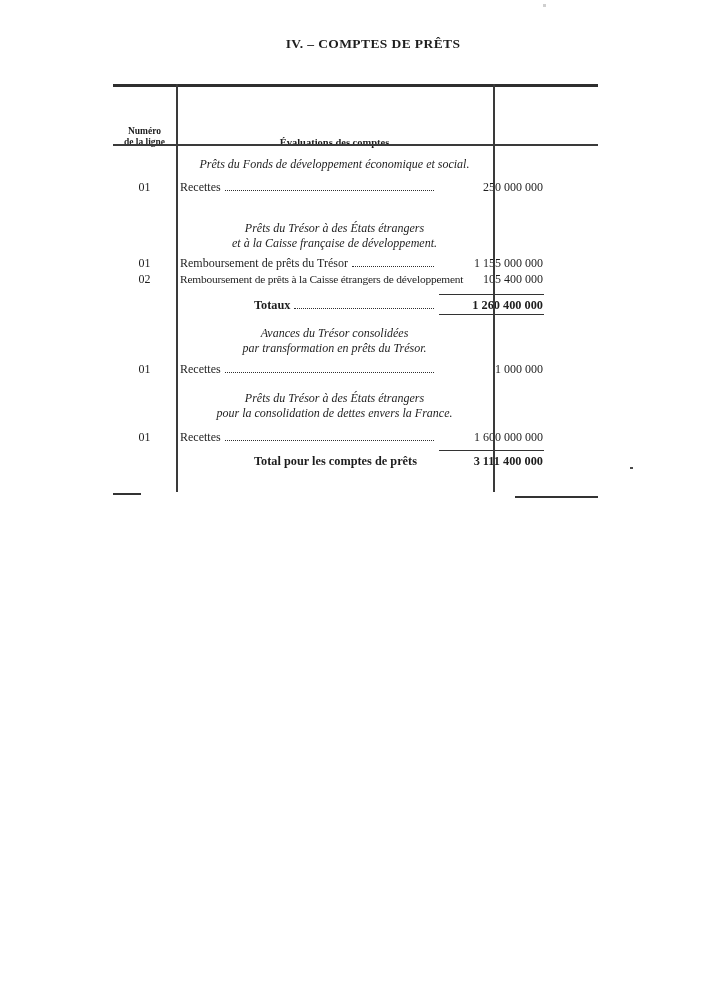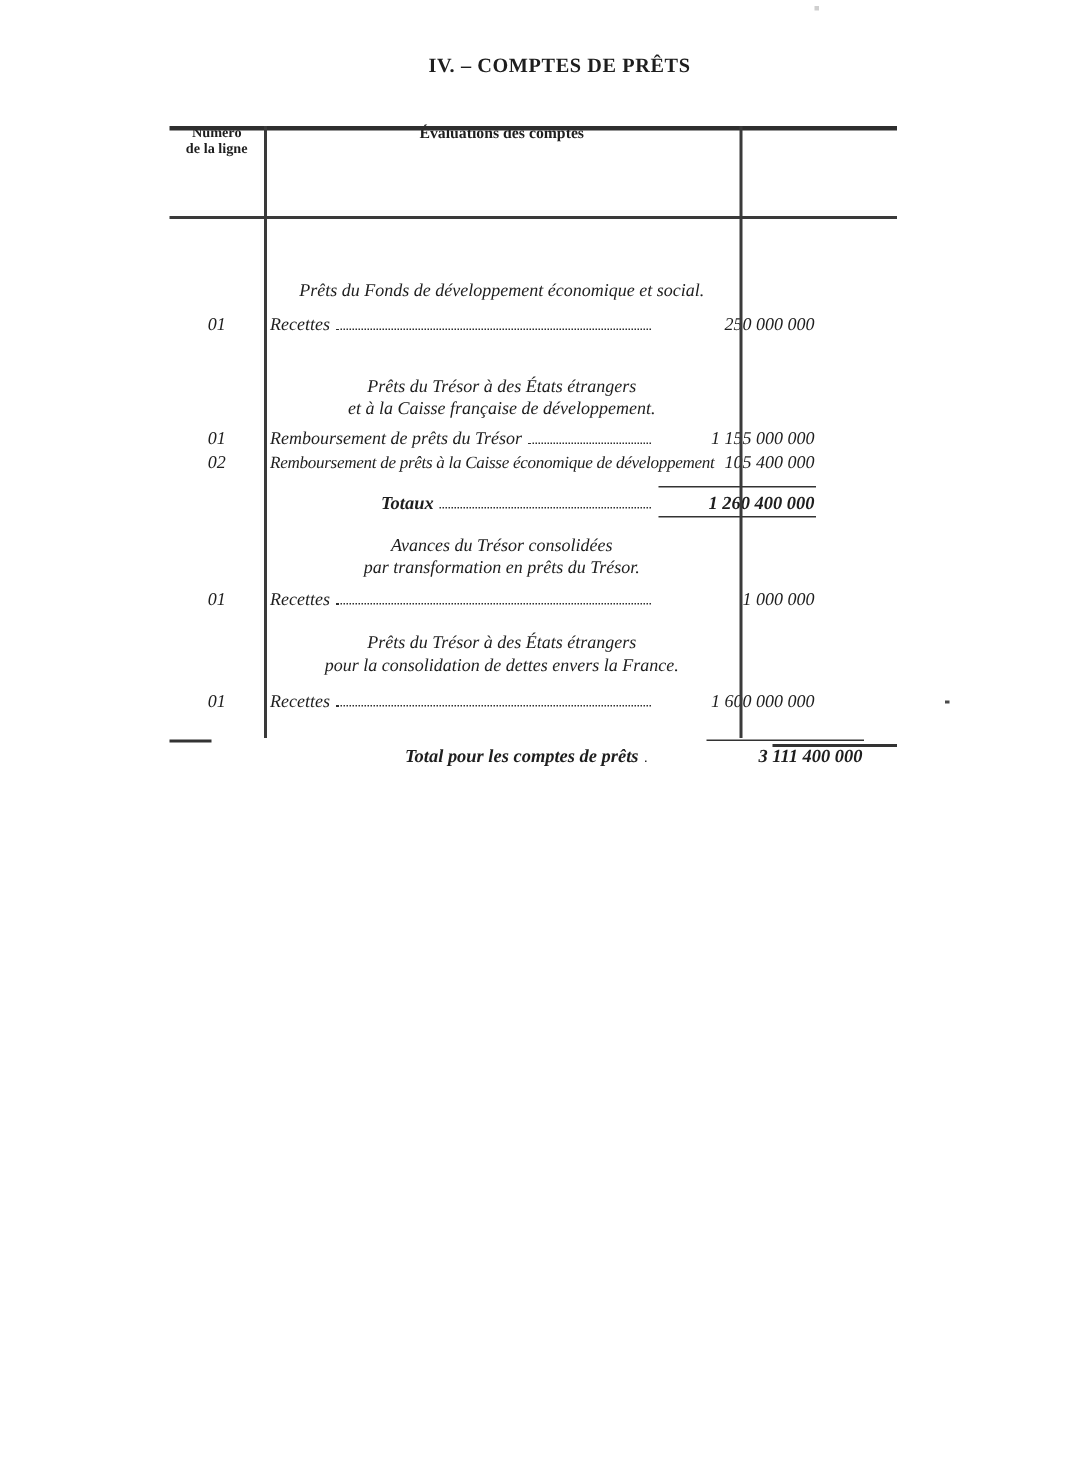--- a/index.html
+++ b/index.html
@@ -27,37 +27,37 @@
   .rule-mid  { position:absolute; top:60px; left:0; width:485px; height:1.6px; background:#3a3a3a; }
   .vline     { position:absolute; top:0; width:1.6px; height:408px; background:#3a3a3a; }
   .vline.v1  { left:63px; }
   .vline.v2  { left:380px; }
   .mark-left  { position:absolute; left:0;   top:409px; width:28px; height:1.8px; background:#333; }
   .mark-right { position:absolute; left:402px; top:412px; width:83px; height:2px;   background:#333; }
   .speck-top   { position:absolute; left:543px; top:4px;   width:3px; height:3px; background:#cfcfcf; }
   .speck-right { position:absolute; left:630px; top:467px; width:3px; height:2px; background:#4a4a4a; }
 
   
-  .thead { display:flex; height:64px; align-items:flex-start; }
+  .thead { display:flex; height:64px; align-items:flex-end; }
   .hc1 { width:63px;  text-align:center; font-weight:bold; font-size:9.5px; line-height:11px; }
   .hc2 { width:317px; text-align:center; font-weight:bold; font-size:10.5px; }
   .hc3 { width:105px; text-align:center; font-size:9.5px;  line-height:11px; }
   .hc3 .hline { display:block; font-weight:bold; }
   .hc3 .hsmall { display:block; font-weight:normal; font-size:8.5px; }
   .hc1 span { display:block; }
 
   
   .section {
     width:317px; margin-left:63px;
     text-align:center; font-style:italic;
     font-size:12px; line-height:15px;
   }
   .section .sline { display:block; }
 
-  .row { display:flex; align-items:baseline; font-size:12px; line-height:16px;font-style:italic; }
+  .row { display:flex; align-items:baseline; font-size:12px; line-height:16px; }
   .c1 { width:63px; text-align:center; }
   .c2 { width:263px; display:flex; align-items:baseline;
         padding:0 3px 0 4px; box-sizing:border-box; }
   .c2 .lbl { white-space:nowrap; }
   .leader { flex:1; min-width:0; border-bottom:1.6px dotted #2f2f2f; margin:0 2px 3px 4px; }
   .c3 { width:105px; text-align:right; padding-right:1px; box-sizing:border-box; }
 
   .tight .c2 .lbl { font-size:11.4px; letter-spacing:-0.2px; }
   .no-leader .leader { border-bottom:none; }
 
@@ -69,31 +69,31 @@
     padding-top:2px; padding-bottom:1px;
   }
   .grand .c3 {
     font-weight:bold; font-size:12.3px;
     border-top:1.6px solid #333;
     padding-top:2px; padding-bottom:2px;
   }
   .grand .leader { margin-right:22px; }
 
   
-  .m-sec1  { margin-top:38px; }
+  .m-sec1  { margin-top:9px; }
   .m-row1  { margin-top:7px;  }
   .m-sec2  { margin-top:26px; }
   .m-row2  { margin-top:4px;  }
   .m-row3  { margin-top:0;    }
   .m-tot   { margin-top:7px;  }
   .m-sec3  { margin-top:11px; }
   .m-row4  { margin-top:5px;  }
   .m-sec4  { margin-top:14px; }
   .m-row5  { margin-top:8px;  }
-  .m-grand { margin-top:18px;gap:16px;  }
+  .m-grand { margin-top:5px;  }
 </style>
 </head>
 <body>
 
 <div class="page-title">IV. – COMPTES DE PRÊTS</div>
 
 <div class="loans-table">
 
   <div class="rule-top"></div>
   <div class="vline v1"></div>
@@ -135,21 +135,21 @@
       <div class="c2">
         <span class="lbl">Remboursement de prêts du Trésor</span>
         <span class="leader"></span>
       </div>
       <div class="c3">1 155 000 000</div>
     </div>
 
     <div class="row m-row3 tight no-leader">
       <div class="c1">02</div>
       <div class="c2">
-        <span class="lbl">Remboursement de prêts à la Caisse économique de développement</span>
+        <span class="lbl">Remboursement de prêts à la Caisse étrangers de développement</span>
         <span class="leader"></span>
       </div>
       <div class="c3">105 400 000</div>
     </div>
 
     <div class="row total m-tot">
       <div class="c1"></div>
       <div class="c2">
         <span class="lbl">Totaux</span>
         <span class="leader"></span>

